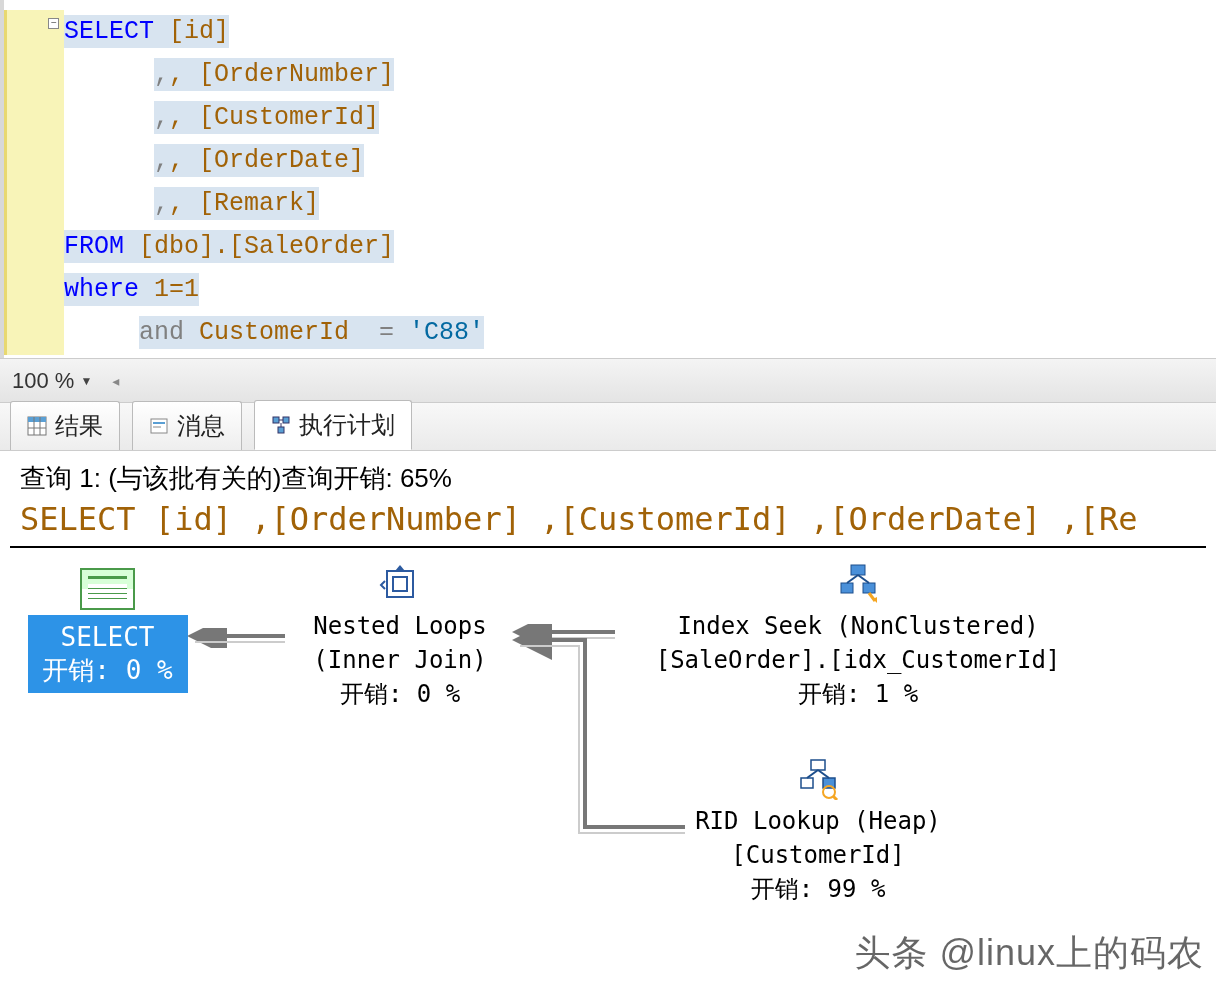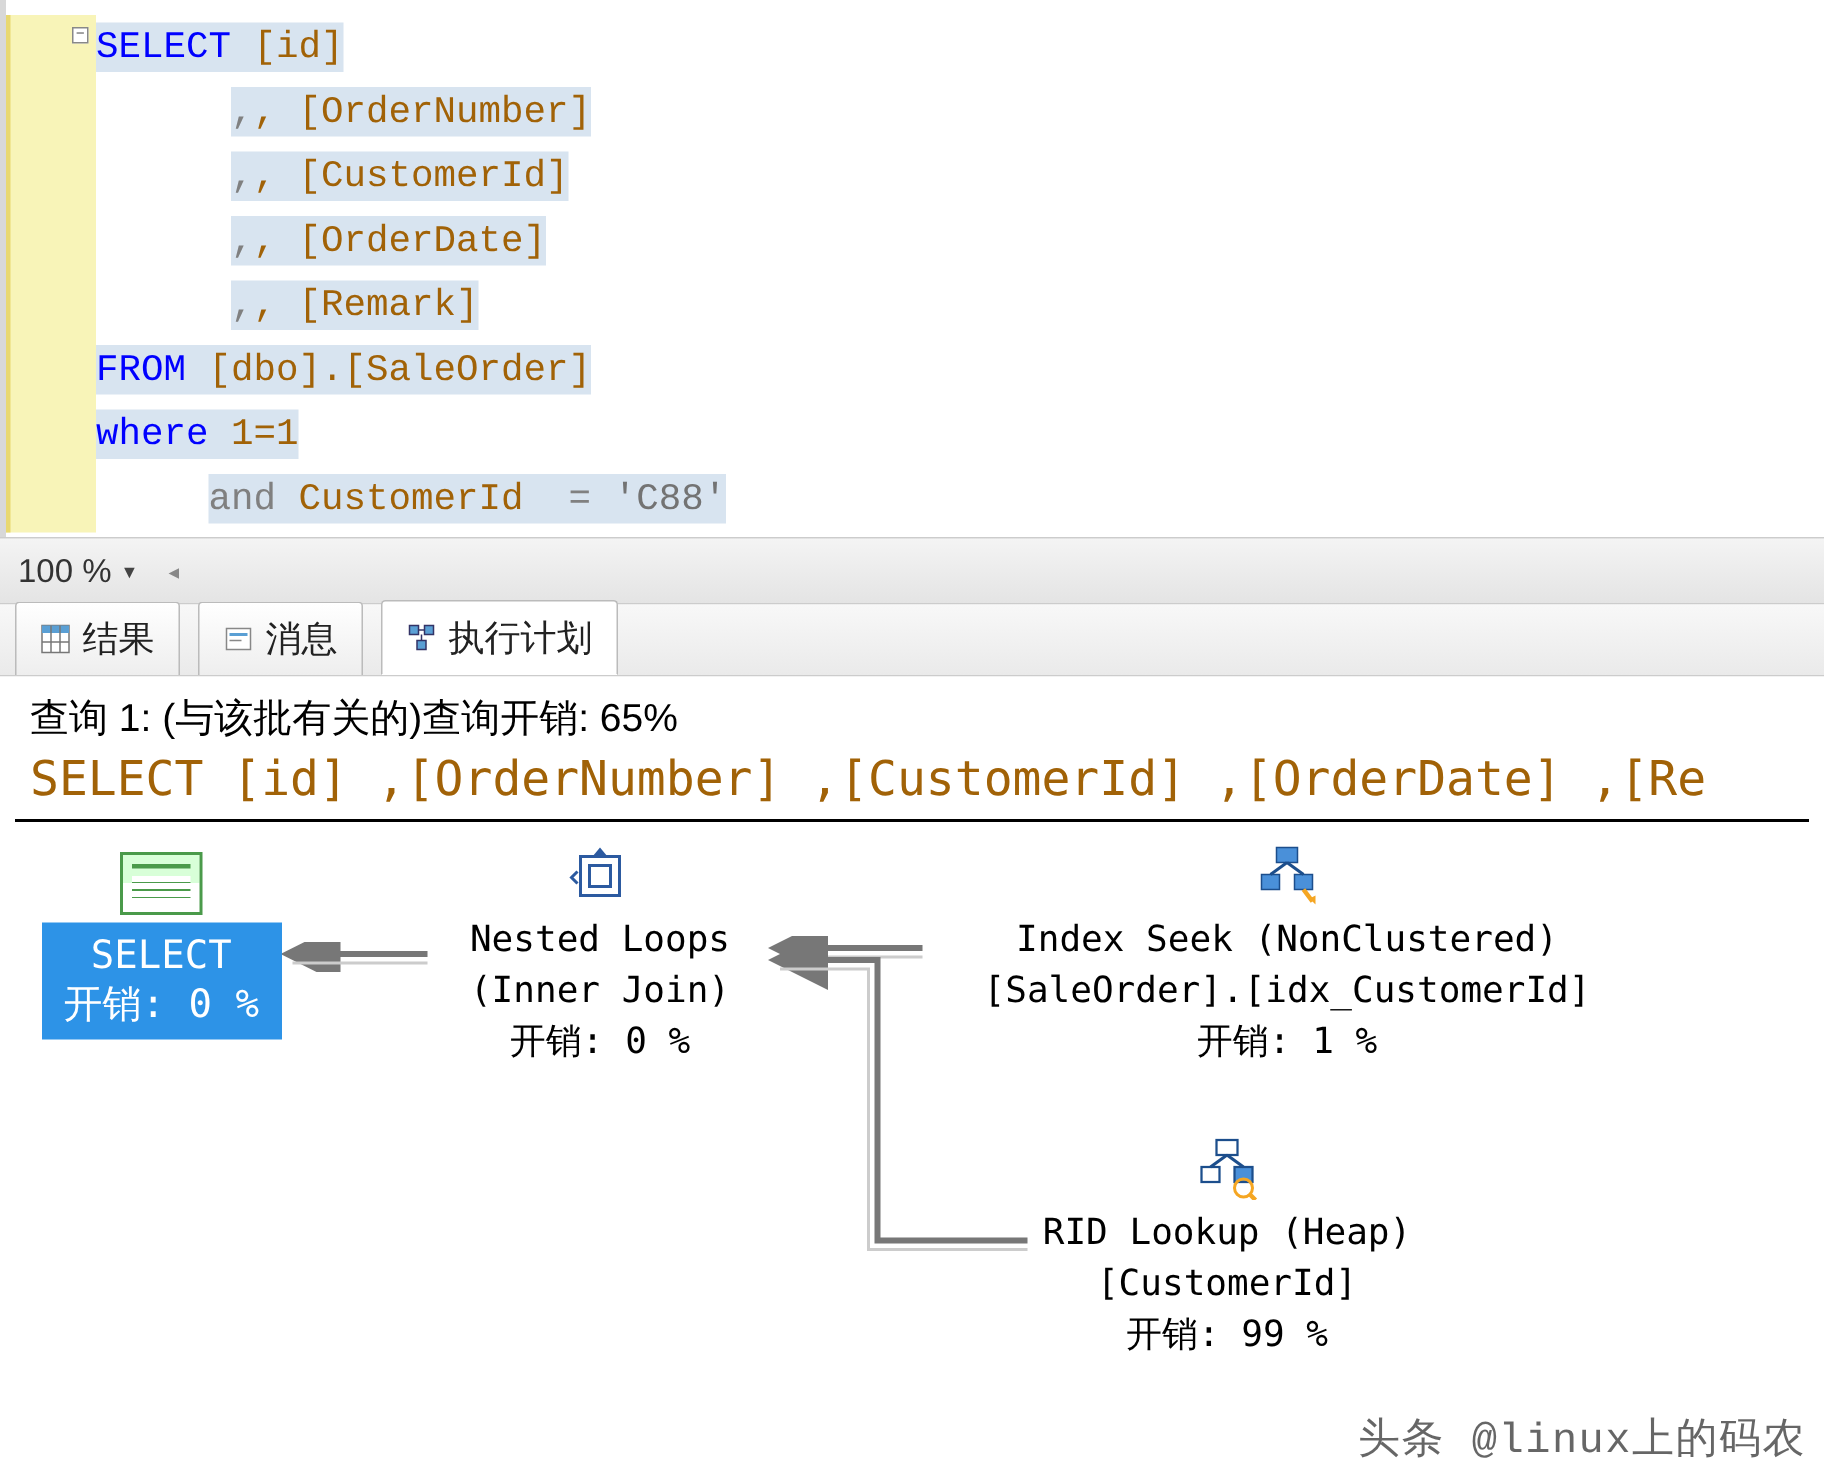--- a/index.html
+++ b/index.html
@@ -60,21 +60,21 @@
       font-size: 25px;
       line-height: 43px;
       position: relative;
     }
     .code-line {
       white-space: pre;
     }
     .kw { color: #0000ff; }
     .txt { color: #a16207; }
     .gray { color: #808080; }
-    .str { color: #737373; }
+    .str { color: #0369a1; }
     .selbg {
       background: #d8e4f0;
       padding: 2px 0;
     }
 
     .zoom-bar {
       height: 45px;
       background: linear-gradient(#f4f4f4, #e4e4e4);
       border-top: 1px solid #ccc;
       border-bottom: 1px solid #ccc;
@@ -230,22 +230,22 @@
     }
 
     svg.arrow {
       position: absolute;
     }
 
     .watermark {
       position: absolute;
       bottom: 4px;
       right: 12px;
-      font-family: Liberation Mono, monospace;
-      font-size: 28px;
+      font-family: Liberation Sans, sans-serif;
+      font-size: 36px;
       color: rgba(0,0,0,0.6);
       letter-spacing: 1px;
     }
   </style>
 </head>
 <body>
 
 <div class="editor-area">
   <div class="gutter-bar"></div>
   <div class="margin-col">

